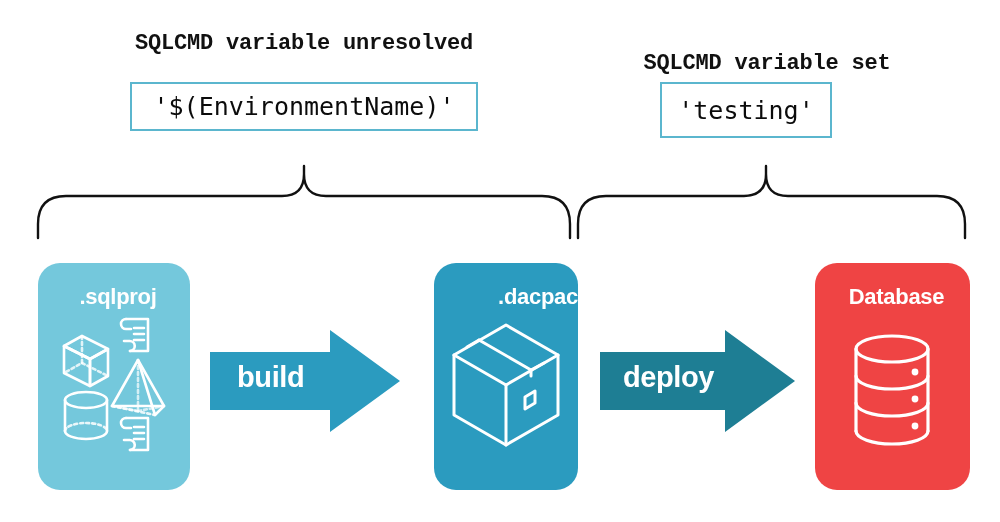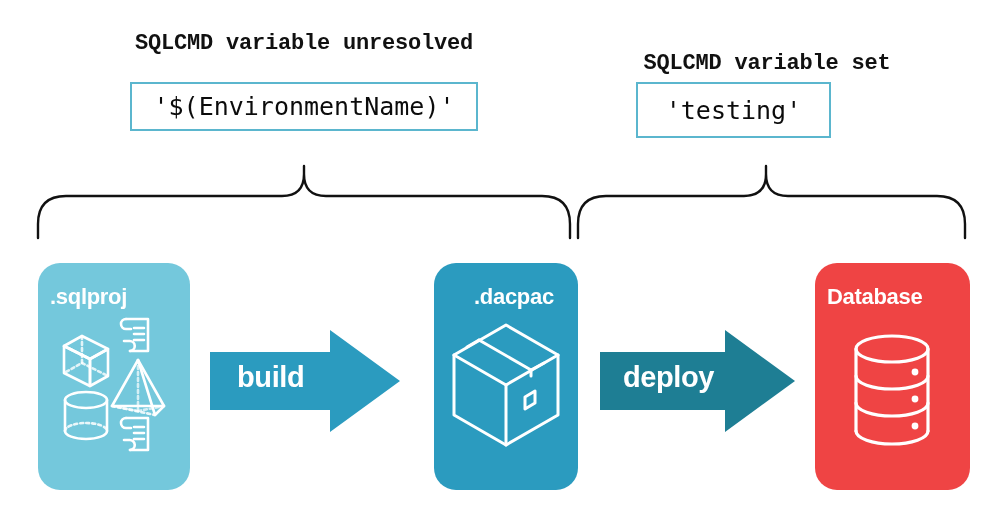--- a/index.html
+++ b/index.html
@@ -45,41 +45,41 @@
     display: flex;
     align-items: center;
     justify-content: center;
     font-family: "DejaVu Sans Mono", "Liberation Mono", monospace;
     font-size: 25px;
     color: #0b0b0b;
     letter-spacing: 0px;
     white-space: nowrap;
   }
   #code-box-left  { left: 130px; top: 82px; width: 348px; height: 49px; }
-  #code-box-right { left: 636px; top: 82px; width: 195px; height: 56px; }
+  #code-box-right { left: 660px; top: 82px; width: 172px; height: 56px; }
 
   
   #braces {
     position: absolute;
     left: 0; top: 138px;
     width: 1000px;
     height: 108px;
   }
 
   
   .artifact {
     position: absolute;
     border-radius: 22px;
     box-sizing: border-box;
   }
   .artifact-label {
     position: absolute;
-    left: 12px;
+    left: 4px;
     width: 100%;
-    text-align: left;
+    text-align: center;
     color: #ffffff;
     font-family: "Liberation Sans", sans-serif;
     font-weight: bold;
     font-size: 22px;
     letter-spacing: -0.3px;
     white-space: nowrap;
   }
   #box-sqlproj  { left: 38px;  top: 263px; width: 152px; height: 227px; background: #74C8DC; }
   #box-dacpac   { left: 434px; top: 263px; width: 144px; height: 227px; background: #2B9BBF; }
   #box-database { left: 815px; top: 263px; width: 155px; height: 227px; background: #ef4444; }

